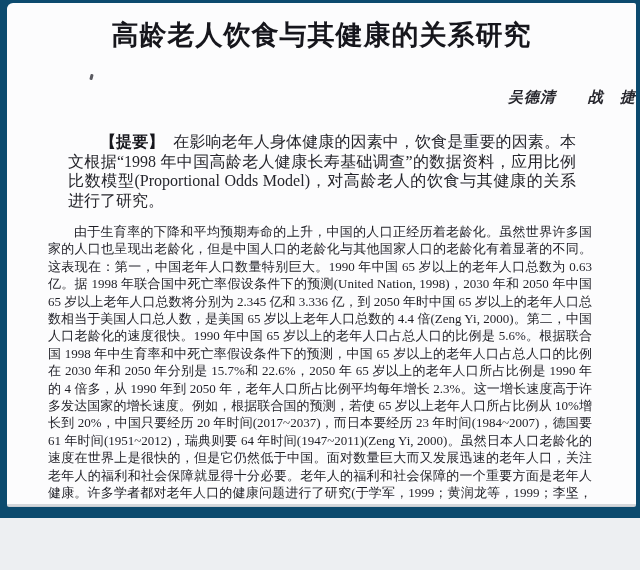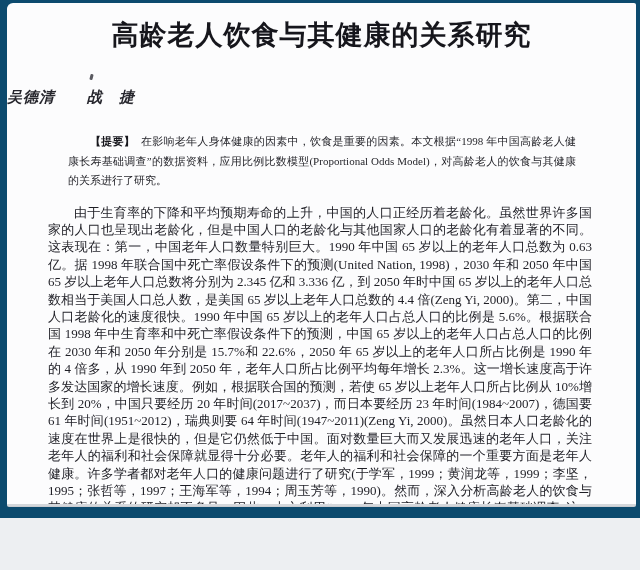--- a/index.html
+++ b/index.html
@@ -45,31 +45,31 @@
     top: 71px;
     width: 3px;
     height: 6px;
     background: #3c3c44;
     border-radius: 1px;
     transform: rotate(14deg);
     opacity: 0.85;
   }
   .authors {
     margin-top: 34px;
-    text-align: left;
+    text-align: right;
     font-size: 15px;
     line-height: 21px;
     font-style: italic;
     font-weight: 600;
     color: #26262d;
     letter-spacing: 1px;
   }
   .abstract {
     margin: 24px 60px 0 61px;
-    font-size: 11px;
+    font-size: 16px;
     line-height: 19.5px;
     text-align: justify;
     color: #26262c;
   }
   .abs-p {
     margin: 0;
     text-indent: 2em;
   }
   .lbl {
     font-weight: 700;

